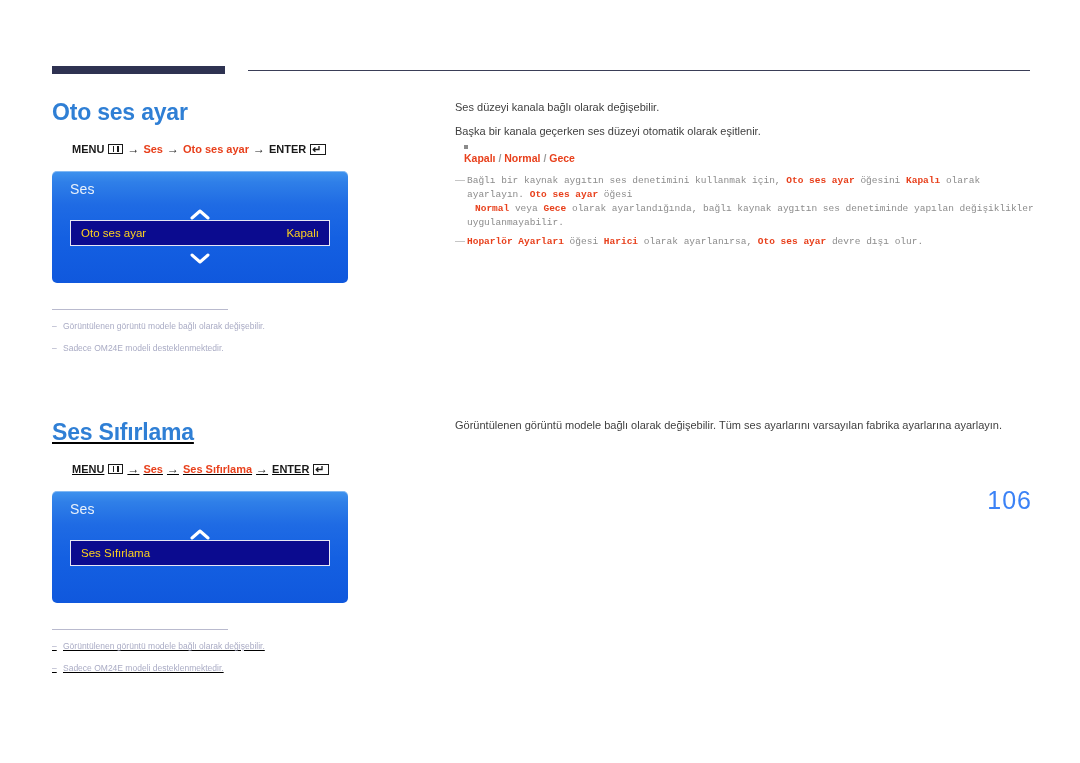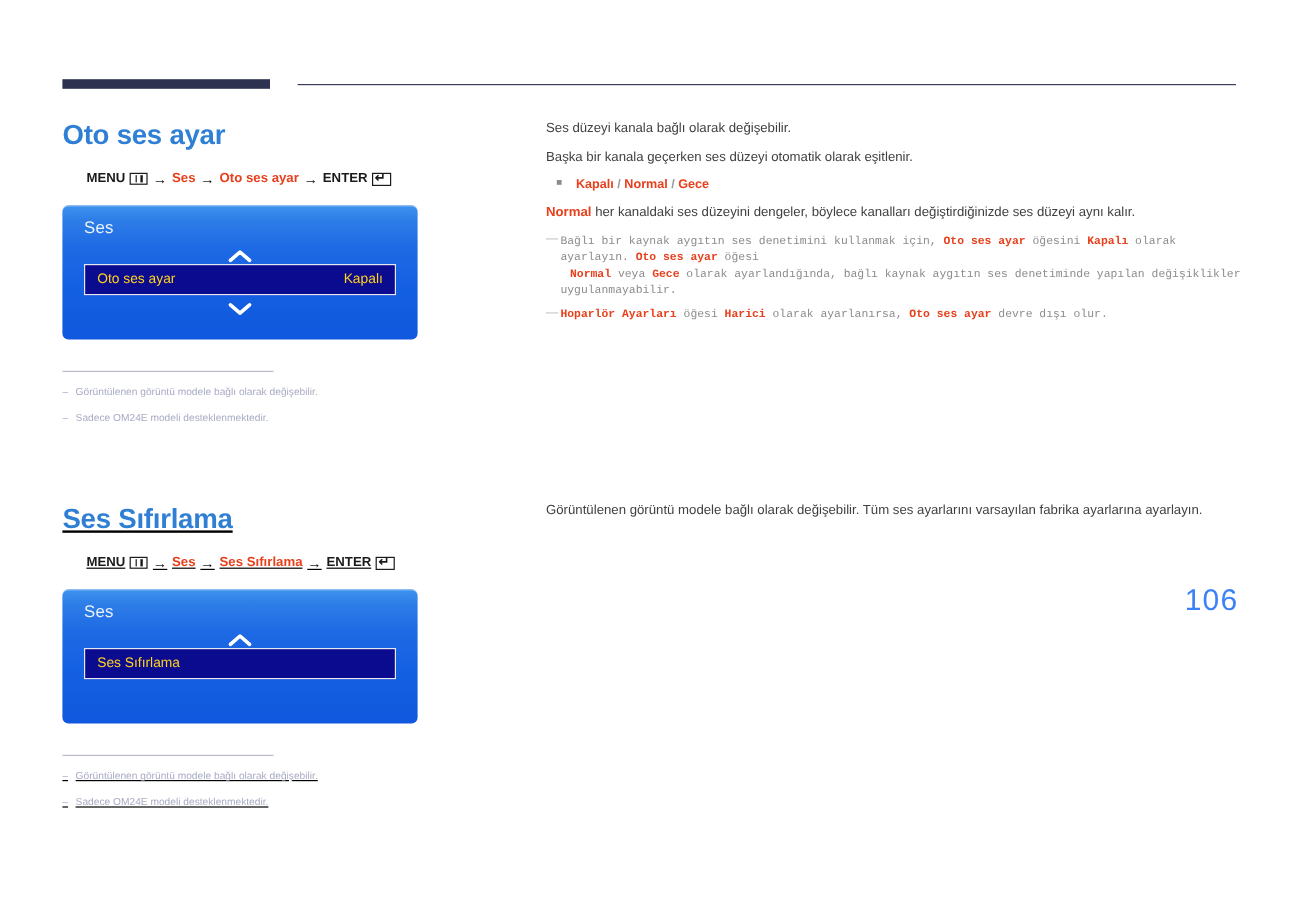--- a/index.html
+++ b/index.html
@@ -215,20 +215,21 @@
     line-height: 1.35;
     margin: 0 0 9px 0;
   }
   .body-p .r { color: #e8401c; font-weight: bold; }
 
   .bullet-line {
     display: flex;
     align-items: baseline;
     margin: 0 0 9px 0;
     padding-left: 9px;
+    flex-direction: column;
   }
   .bullet-line .dot {
     width: 4px;
     height: 4px;
     background: #8b8b8b;
     flex: 0 0 4px;
     margin-right: 12px;
     position: relative;
     top: -3px;
   }
@@ -330,21 +331,20 @@
     <p class="body-p">Ses düzeyi kanala bağlı olarak değişebilir.</p>
     <p class="body-p">Başka bir kanala geçerken ses düzeyi otomatik olarak eşitlenir.</p>
 
     <div class="bullet-line">
       <span class="dot"></span>
       <span class="txt">
         <span>Kapalı</span><span class="sep"> / </span><span>Normal</span><span class="sep"> / </span><span>Gece</span>
       </span>
     </div>
 
-    <p class="body-p"><span class="r">Normal</span><span> her kanaldaki ses düzeyini dengeler, böylece kanalları değiştirdiğinizde ses düzeyi aynı kalır.</span></p>
 
 
     <div class="note" style="margin-top:9px;">
       <span class="ndash">—</span>
       <span class="ntxt"><span>Bağlı bir kaynak aygıtın ses denetimini kullanmak için, </span><b>Oto ses ayar</b><span> öğesini </span><b>Kapalı</b><span> olarak ayarlayın. </span><b>Oto ses ayar</b><span> öğesi </span><br><span class="ind"></span><b>Normal</b><span> veya </span><b>Gece</b><span> olarak ayarlandığında, bağlı kaynak aygıtın ses denetiminde yapılan değişiklikler uygulanmayabilir.</span></span>
     </div>
 
     <div class="note" style="margin-top:6px;">
       <span class="ndash">—</span>
       <span class="ntxt"><b>Hoparlör Ayarları</b><span> öğesi </span><b>Harici</b><span> olarak ayarlanırsa, </span><b>Oto ses ayar</b><span> devre dışı olur.</span></span>

